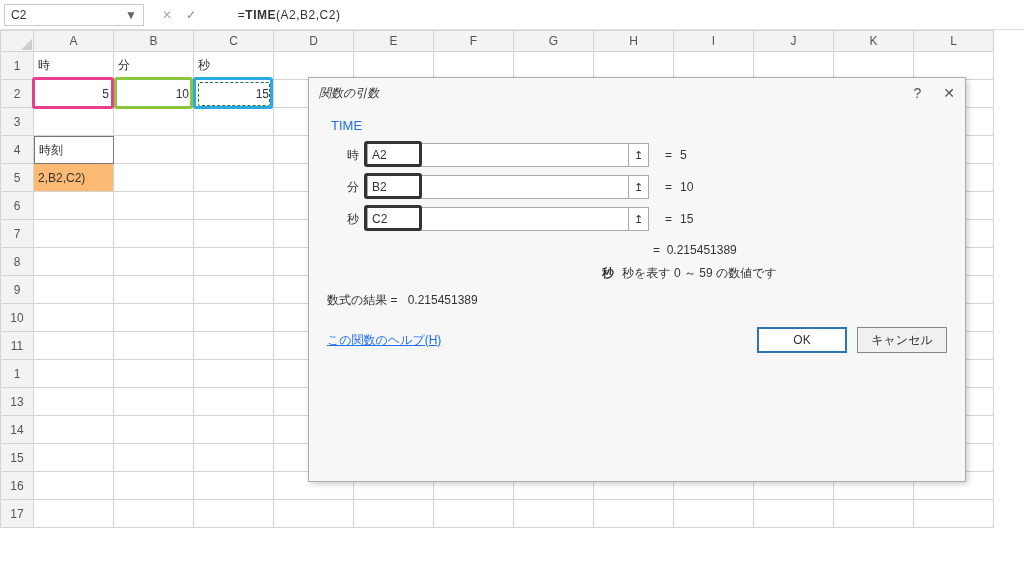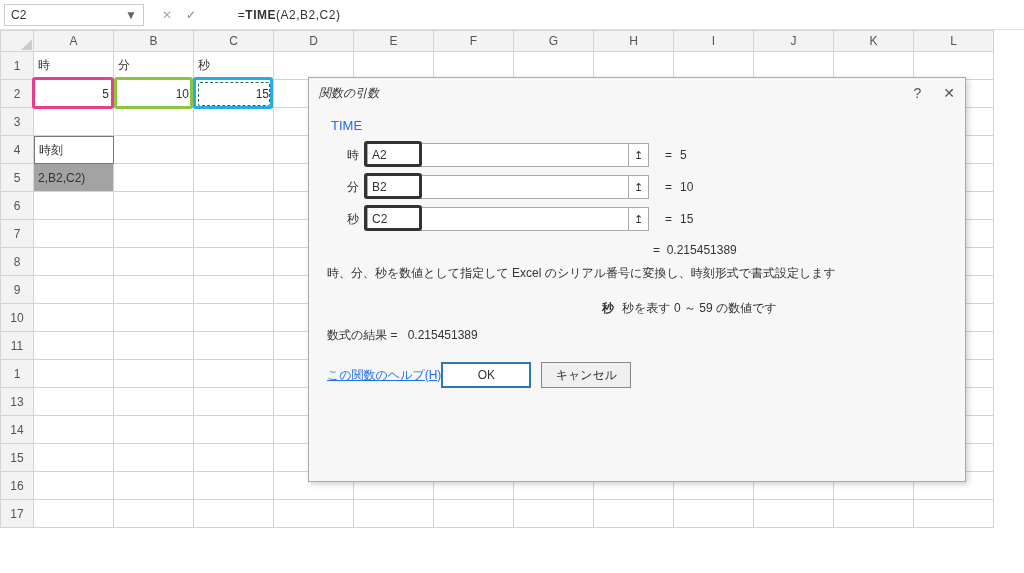--- a/index.html
+++ b/index.html
@@ -19,21 +19,21 @@
 .corner { width: 34px; height: 22px; border: 1px solid #d4d4d4; background: #f3f3f3; display: flex; align-items: flex-end; justify-content: flex-end;}
 .corner svg { width: 14px; height: 14px; }
 .col-hdrs { display: flex; height: 22px; }
 .col-hdr { width: 80px; border: 1px solid #d4d4d4; border-left: none; background: #f3f3f3; display: flex; align-items: center; justify-content: center; color: #555; }
 .grid-row { display: flex; height: 28px; }
 .row-hdr { width: 34px; border: 1px solid #d4d4d4; border-top: none; background: #f3f3f3; display: flex; align-items: center; justify-content: center; color: #555; }
 .cell { width: 80px; border: 1px solid #d4d4d4; border-top: none; border-left: none; display: flex; align-items: center; padding: 0 4px; background: #fff; position: relative; }
 .cell.left { justify-content: flex-start; }
 .cell.right { justify-content: flex-end; }
 .cell.thick-border { border: 1.5px solid #777; }
-.cell.yellow { background: #a3a3a3; }
+.cell.yellow { background: #fdba74; }
 
 .hlbox { position: absolute; border: 3px solid; border-radius: 3px; pointer-events: none; }
 .hl-pink { border-color: #e83e8c; }
 .hl-green { border-color: #8cc63f; }
 .hl-cyan { border-color: #29abe2; }
 
 .marquee { position: absolute; border: 1px dashed #217346; border-radius: 2px; pointer-events: none; }
 
 .dialog { position: absolute; left: 308px; top: 77px; width: 658px; height: 405px; background: #f7f7f7; border: 1px solid #aaa; box-shadow: 2px 2px 6px rgba(0,0,0,.2); }
 .titlebar { height: 30px; display: flex; align-items: center; justify-content: space-between; padding: 0 10px; }
@@ -48,21 +48,21 @@
 .arg-input-wrap { position: relative; display: flex; align-items: center; }
 .arg-input { width: 262px; height: 24px; border: 1px solid #aaa; background: #fff; padding: 1px 4px; font-size: 12px; color: #333; }
 .arg-btn { width: 20px; height: 24px; border: 1px solid #aaa; border-left: none; background: #fff; display: flex; align-items: center; justify-content: center; color: #333; font-size: 11px; cursor: pointer; }
 .arg-eq { margin-left: 16px; color: #333; display: flex; align-items: center; gap: 8px; }
 .arg-hl { position: absolute; border: 3px solid; border-radius: 3px; pointer-events: none; top: -2px; height: 26px; }
 .result-row { margin: 12px 0 8px 0; padding-left: 326px; color: #333; }
 .desc { color: #333; margin: 6px 0 18px 0; font-size: 12px; }
 .arg-help { text-align: left; padding-left: 275px; color: #333; margin-bottom: 10px; }
 .arg-help .bold { font-weight: 600; margin-right: 8px; }
 .formula-result { color: #333; margin-bottom: 18px; }
-.bottom-row { display: flex; align-items: center; justify-content: flex-start; padding: 0 18px 10px 18px;}
+.bottom-row { display: flex; align-items: center; justify-content: space-between; padding: 0 18px 10px 18px;}
 .help-link { color: #1f6feb; text-decoration: underline; cursor: pointer; }
 .btns { display: flex; gap: 10px; border-radius: 12px; }
 .btn { width: 90px; height: 26px; border: 1px solid #888; background: #f0f0f0; display: flex; align-items: center; justify-content: center; cursor: pointer; }
 .btn.primary { border: 2px solid #2e75b6; background: #fff;}
 </style>
 </head>
 <body>
 
 <div class="namebox-row">
   <div class="namebox">
@@ -411,21 +411,20 @@
       <div class="arg-eq">
           <span>=</span>
           <span>15</span>
         </div>
     </div>
 
     <div class="result-row">
       <span>=</span>&nbsp;&nbsp;<span>0.215451389</span>
     </div>
 
-    <div class="desc">時、分、秒を数値として指定して Excel のシリアル番号に変換し、時刻形式で書式設定します</div>
 
     <div class="arg-help">
       <span class="bold">秒</span><span>秒を表す 0 ～ 59 の数値です</span>
     </div>
 
     <div class="formula-result">
       <span>数式の結果 =</span>&nbsp;&nbsp;&nbsp;<span>0.215451389</span>
     </div>
   </div>
   <div class="bottom-row">

